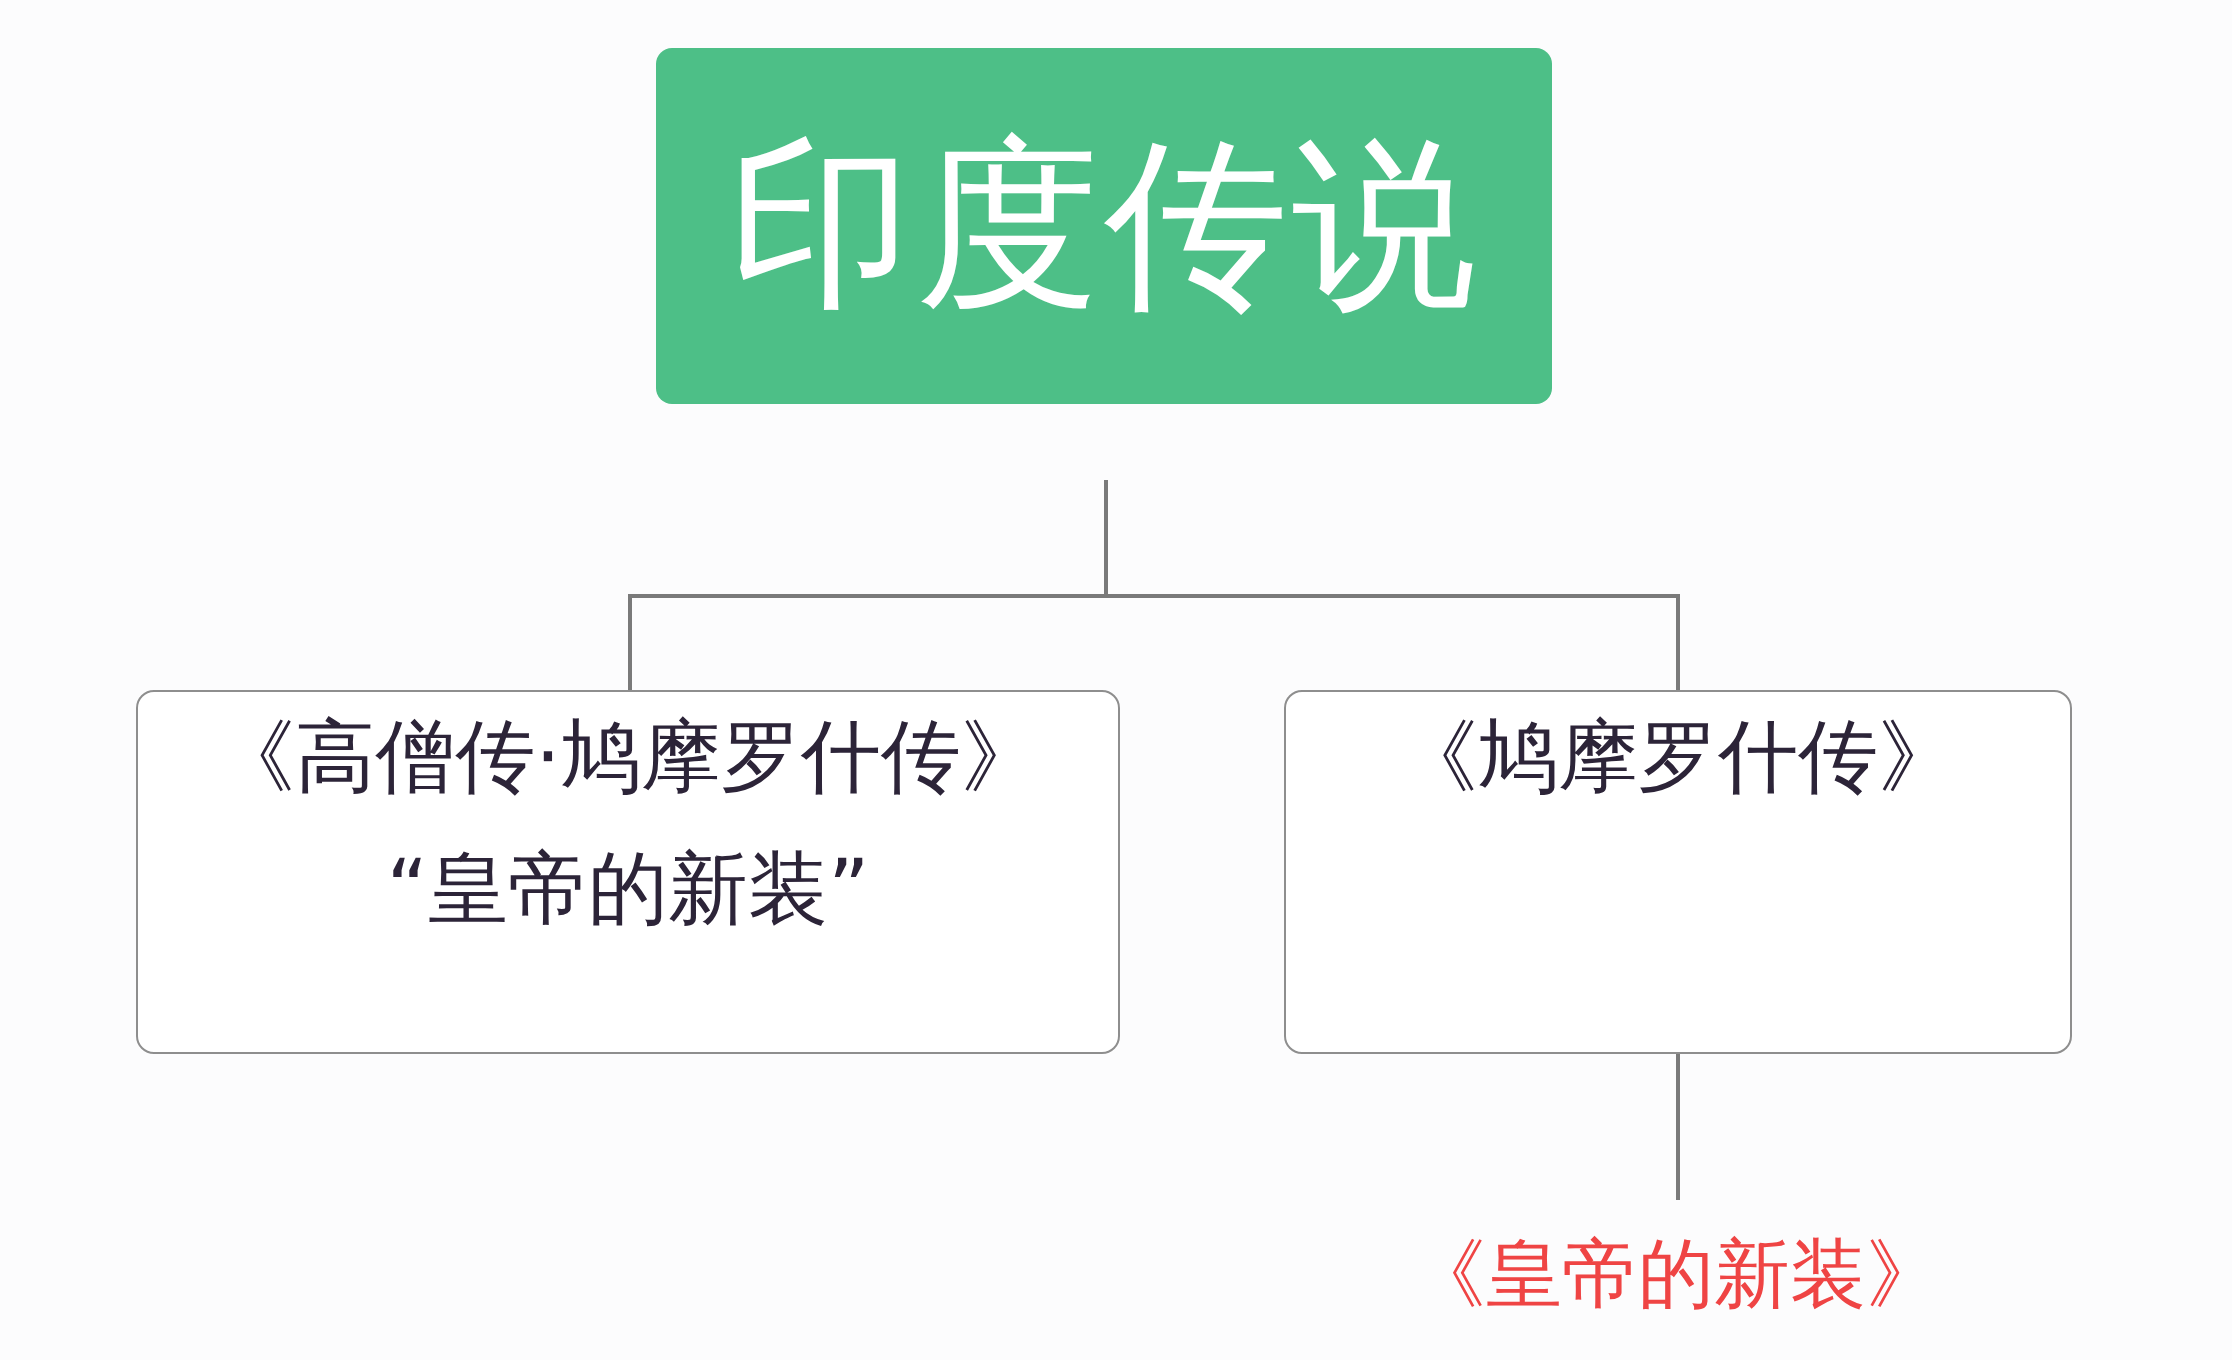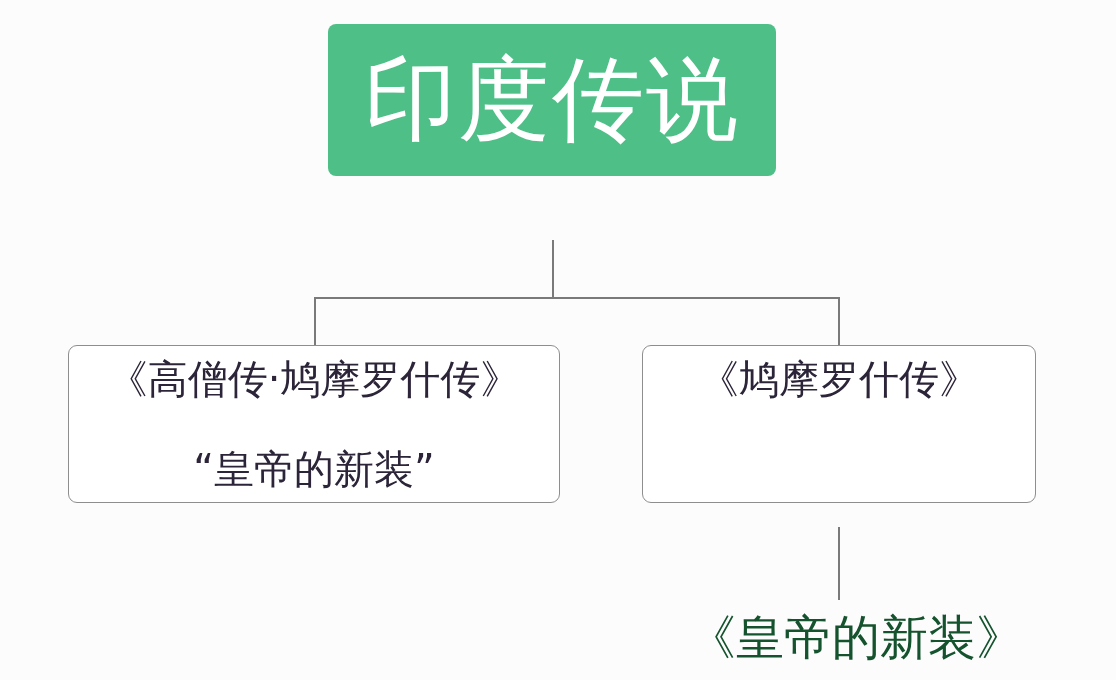--- a/index.html
+++ b/index.html
@@ -12,64 +12,64 @@
       height: 680px;
       position: relative;
       overflow: hidden;
       font-family: "DejaVu Sans", "Liberation Sans", sans-serif;
     }
     .root-node {
       position: absolute;
       left: 328px;
       top: 24px;
       width: 448px;
-      height: 152px;
+      height: 178px;
       background: #4dbf87;
       border-radius: 8px;
       display: flex;
       align-items: center;
       justify-content: center;
       box-sizing: border-box;
     }
     .root-label {
       color: #ffffff;
       font-size: 92px;
       line-height: 1;
       letter-spacing: 2px;
       white-space: nowrap;
     }
     .child-node {
       position: absolute;
       top: 345px;
-      height: 158px;
+      height: 182px;
       background: #ffffff;
       border: 1.5px solid #8e8e8e;
       border-radius: 9px;
       box-sizing: border-box;
       display: flex;
       flex-direction: column;
       align-items: center;
-      justify-content: space-between;
+      justify-content: flex-start;
       color: #2c2438;
     }
     .child-left { left: 68px; width: 492px; }
     .child-right { left: 642px; width: 394px; }
     .child-line {
       font-size: 40px;
       line-height: 66px;
       white-space: nowrap;
     }
     .leaf-node {
       position: absolute;
       left: 688px;
       top: 612px;
       width: 300px;
       text-align: center;
-      color: #14532d;
-      font-size: 48px;
+      color: #ef4444;
+      font-size: 38px;
       line-height: 50px;
       white-space: nowrap;
     }
     .line {
       position: absolute;
       background: #7a7a7a;
     }
     .v { width: 1.5px; }
     .h { height: 1.5px; }
   </style>

